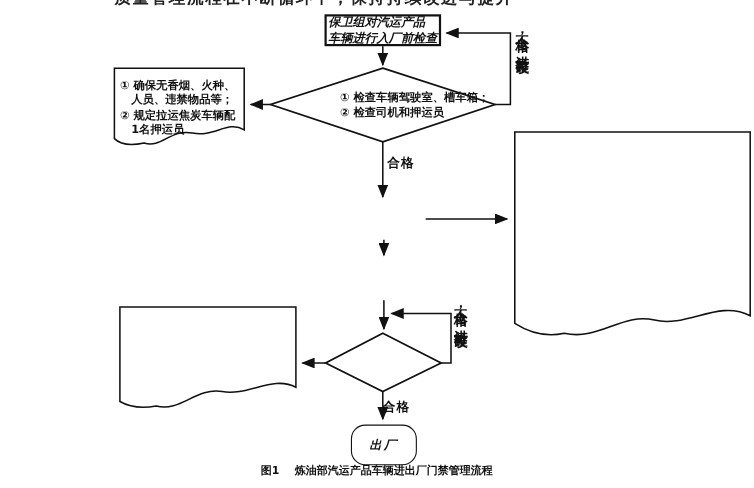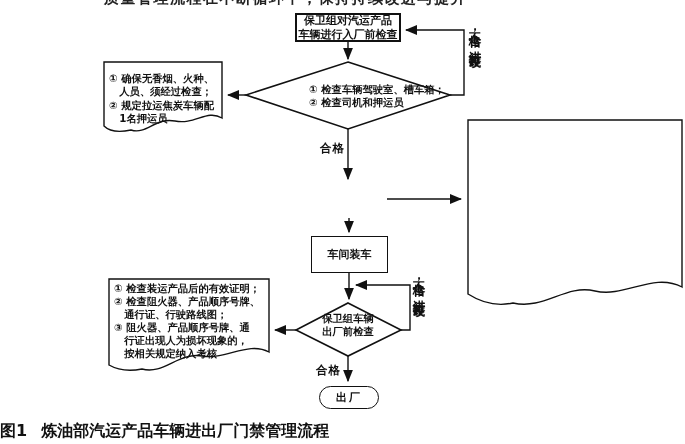--- a/index.html
+++ b/index.html
@@ -1,31 +1,31 @@
 <!DOCTYPE html>
 <html><head>
 <meta charset="utf-8">
 <style>
   html,body{margin:0;padding:0;background:#fff;}
   .canvas{position:relative;width:685px;height:444px;background:#ffffff;overflow:hidden;
           font-family:"DejaVu Sans",sans-serif;color:#111;}
   svg.wires{position:absolute;left:0;top:0;width:685px;height:444px;}
   .node{position:absolute;background:#fff;border:1.6px solid #111;box-sizing:border-box;
-        display:flex;align-items:center;justify-content:center;text-align:center;
-        font-size:11px;line-height:13.5px;font-weight:600;white-space:pre-line;}
+        display:flex;align-items:center;justify-content:center;
+        font-size:11px;line-height:13.5px;font-weight:600;white-space:pre-line;font-style:italic;}
   .node.thick{border-width:2px;}
   .stadium{border-radius:13px;letter-spacing:2px;border-width:1.8px;}
   .notetext{position:absolute;font-size:10.3px;line-height:13px;font-weight:600;white-space:pre-line;}
   .dtext{position:absolute;font-size:10.3px;line-height:13px;font-weight:600;white-space:pre-line;}
   .dtext.center{text-align:center;}
-  .hlabel{position:absolute;font-size:11.5px;font-weight:600;letter-spacing:1px;}
+  .hlabel{position:absolute;font-size:11.5px;font-weight:600;letter-spacing:1px;margin-left:32px;}
   .vlabel{position:absolute;writing-mode:vertical-rl;text-orientation:upright;
           font-size:12.5px;font-weight:600;letter-spacing:1.5px;line-height:14px;}
-  .caption{position:absolute;left:0;top:421px;width:685px;text-align:left;
-           font-size:16px;font-weight:700;}
+  .caption{position:absolute;left:0;top:421px;width:685px;text-align:center;
+           font-size:10px;font-weight:700;}
   .caption .gap{display:inline-block;width:14px;}
   .topclip{position:absolute;left:104px;top:-11px;width:560px;font-size:15px;
            font-weight:600;letter-spacing:1.5px;color:#222;}
 </style>
 </head>
 <body>
 
 <div class="canvas">
 
   <div class="topclip">质量管理流程在不断循环中，保持持续改进与提升</div>
@@ -59,42 +59,33 @@
     <path d="M348,356 V381" stroke="#111" stroke-width="1.4" fill="none" marker-end="url(#ah)"></path>
     <path d="M450,95 H464 V30 H406" stroke="#111" stroke-width="1.4" fill="none" marker-end="url(#ah)"></path>
     <path d="M401,330 H410 V285 H356" stroke="#111" stroke-width="1.4" fill="none" marker-end="url(#ah)"></path>
     <path d="M296,330 H275" stroke="#111" stroke-width="1.4" fill="none" marker-end="url(#ah)"></path>
   </svg>
 
   <div class="node thick" style="left:295px;top:13px;width:106px;height:29px;">保卫组对汽运产品
 车辆进行入厂前检查</div>
 
 
-  <div class="node" style="left:311px;top:236px;width:77px;height:37px;">车间装车</div>
 
-  <div class="node stadium" style="left:319px;top:386px;width:60px;height:23px;">出厂</div>
+  <div class="node stadium" style="left:319px;top:386px;width:60px;height:37px;">出厂</div>
 
   <div class="dtext" style="left:281px;top:83px;width:150px;margin-left:28px;">① 检查车辆驾驶室、槽车箱；
 ② 检查司机和押运员</div>
 
-  <div class="dtext center" style="left:308px;top:312px;width:80px;">保卫组车辆
-出厂前检查</div>
 
   <div class="notetext" style="left:109px;top:72px;width:112px;line-height:13.4px;">① 确保无香烟、火种、
-　人员、须经过检查；
+　人员、违禁物品等；
 ② 规定拉运焦炭车辆配
 　1名押运员</div>
 
 
-  <div class="notetext" style="left:114px;top:282px;width:152px;">① 检查装运产品后的有效证明；
-② 检查阻火器、产品顺序号牌、
-　通行证、行驶路线图；
-③ 阻火器、产品顺序号牌、通
-　行证出现人为损坏现象的，
-　按相关规定纳入考核</div>
 
   <div class="hlabel" style="left:320px;top:141px;">合格</div>
 
   <div class="hlabel" style="left:316px;top:363px;">合格</div>
 
   <div class="vlabel" style="left:468px;top:22px;height:108px;">不合格，进行整改</div>
 
   <div class="vlabel" style="left:412px;top:271px;height:108px;">不合格，进行整改</div>
 
   <div class="caption">

